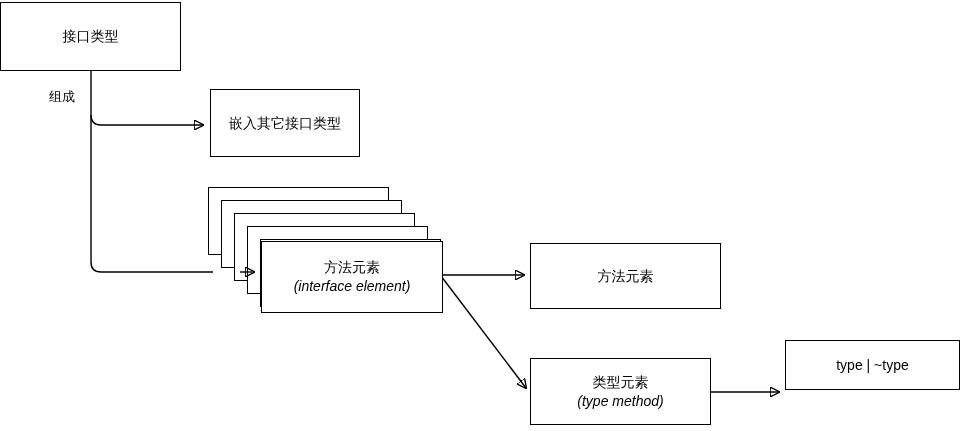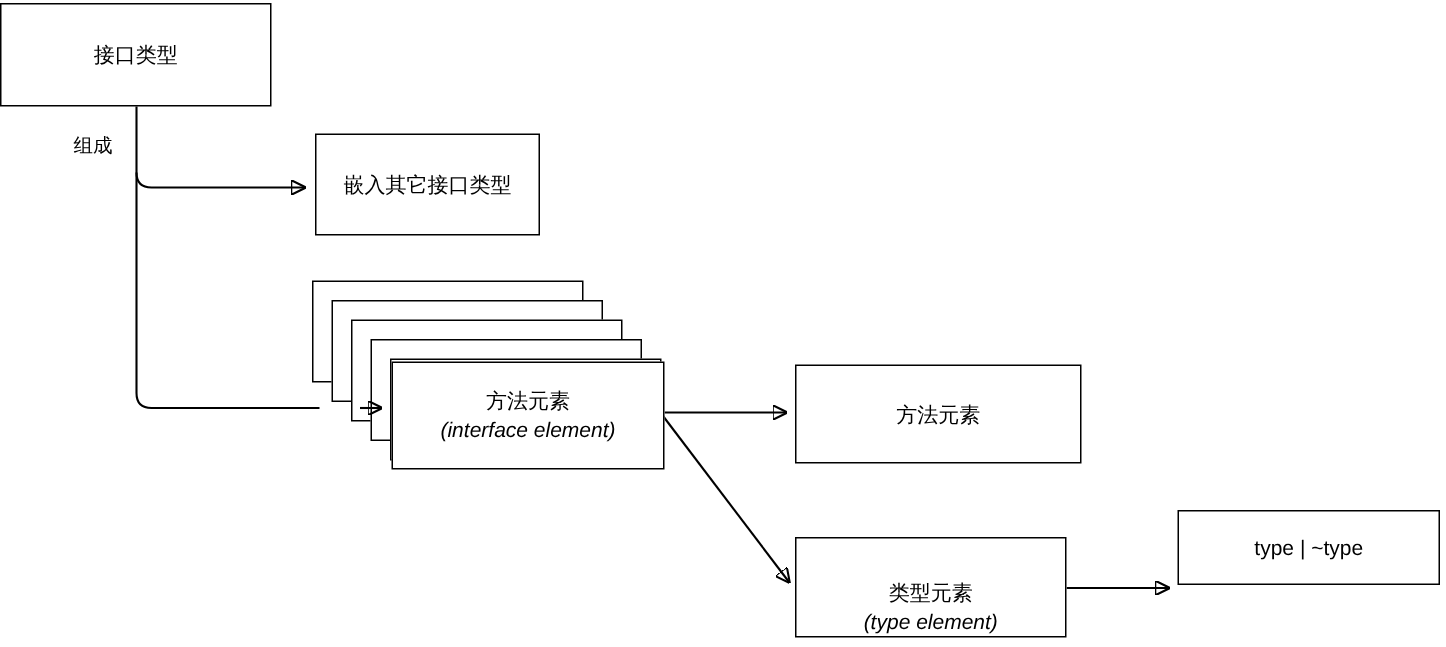--- a/index.html
+++ b/index.html
@@ -111,22 +111,22 @@
 
   <div class="node" style="left:261px; top:241px; width:182px; height:72px;">
     <span>方法元素</span>
     <span class="line2">(interface element)</span>
   </div>
 
   <div class="node" style="left:530px; top:243px; width:191px; height:66px;">
     <span>方法元素</span>
   </div>
 
-  <div class="node" style="left:530px; top:358px; width:181px; height:67px;justify-content:flex-end;">
+  <div class="node" style="left:530px; top:358px; width:181px; height:67px;">
     <span>类型元素</span>
-    <span class="line2">(type element)</span>
+    <span class="line2">(type method)</span>
   </div>
 
   <div class="node" style="left:785px; top:340px; width:175px; height:50px;">
     <span>type | ~type</span>
   </div>
 
 </div>
 
 </body></html>

